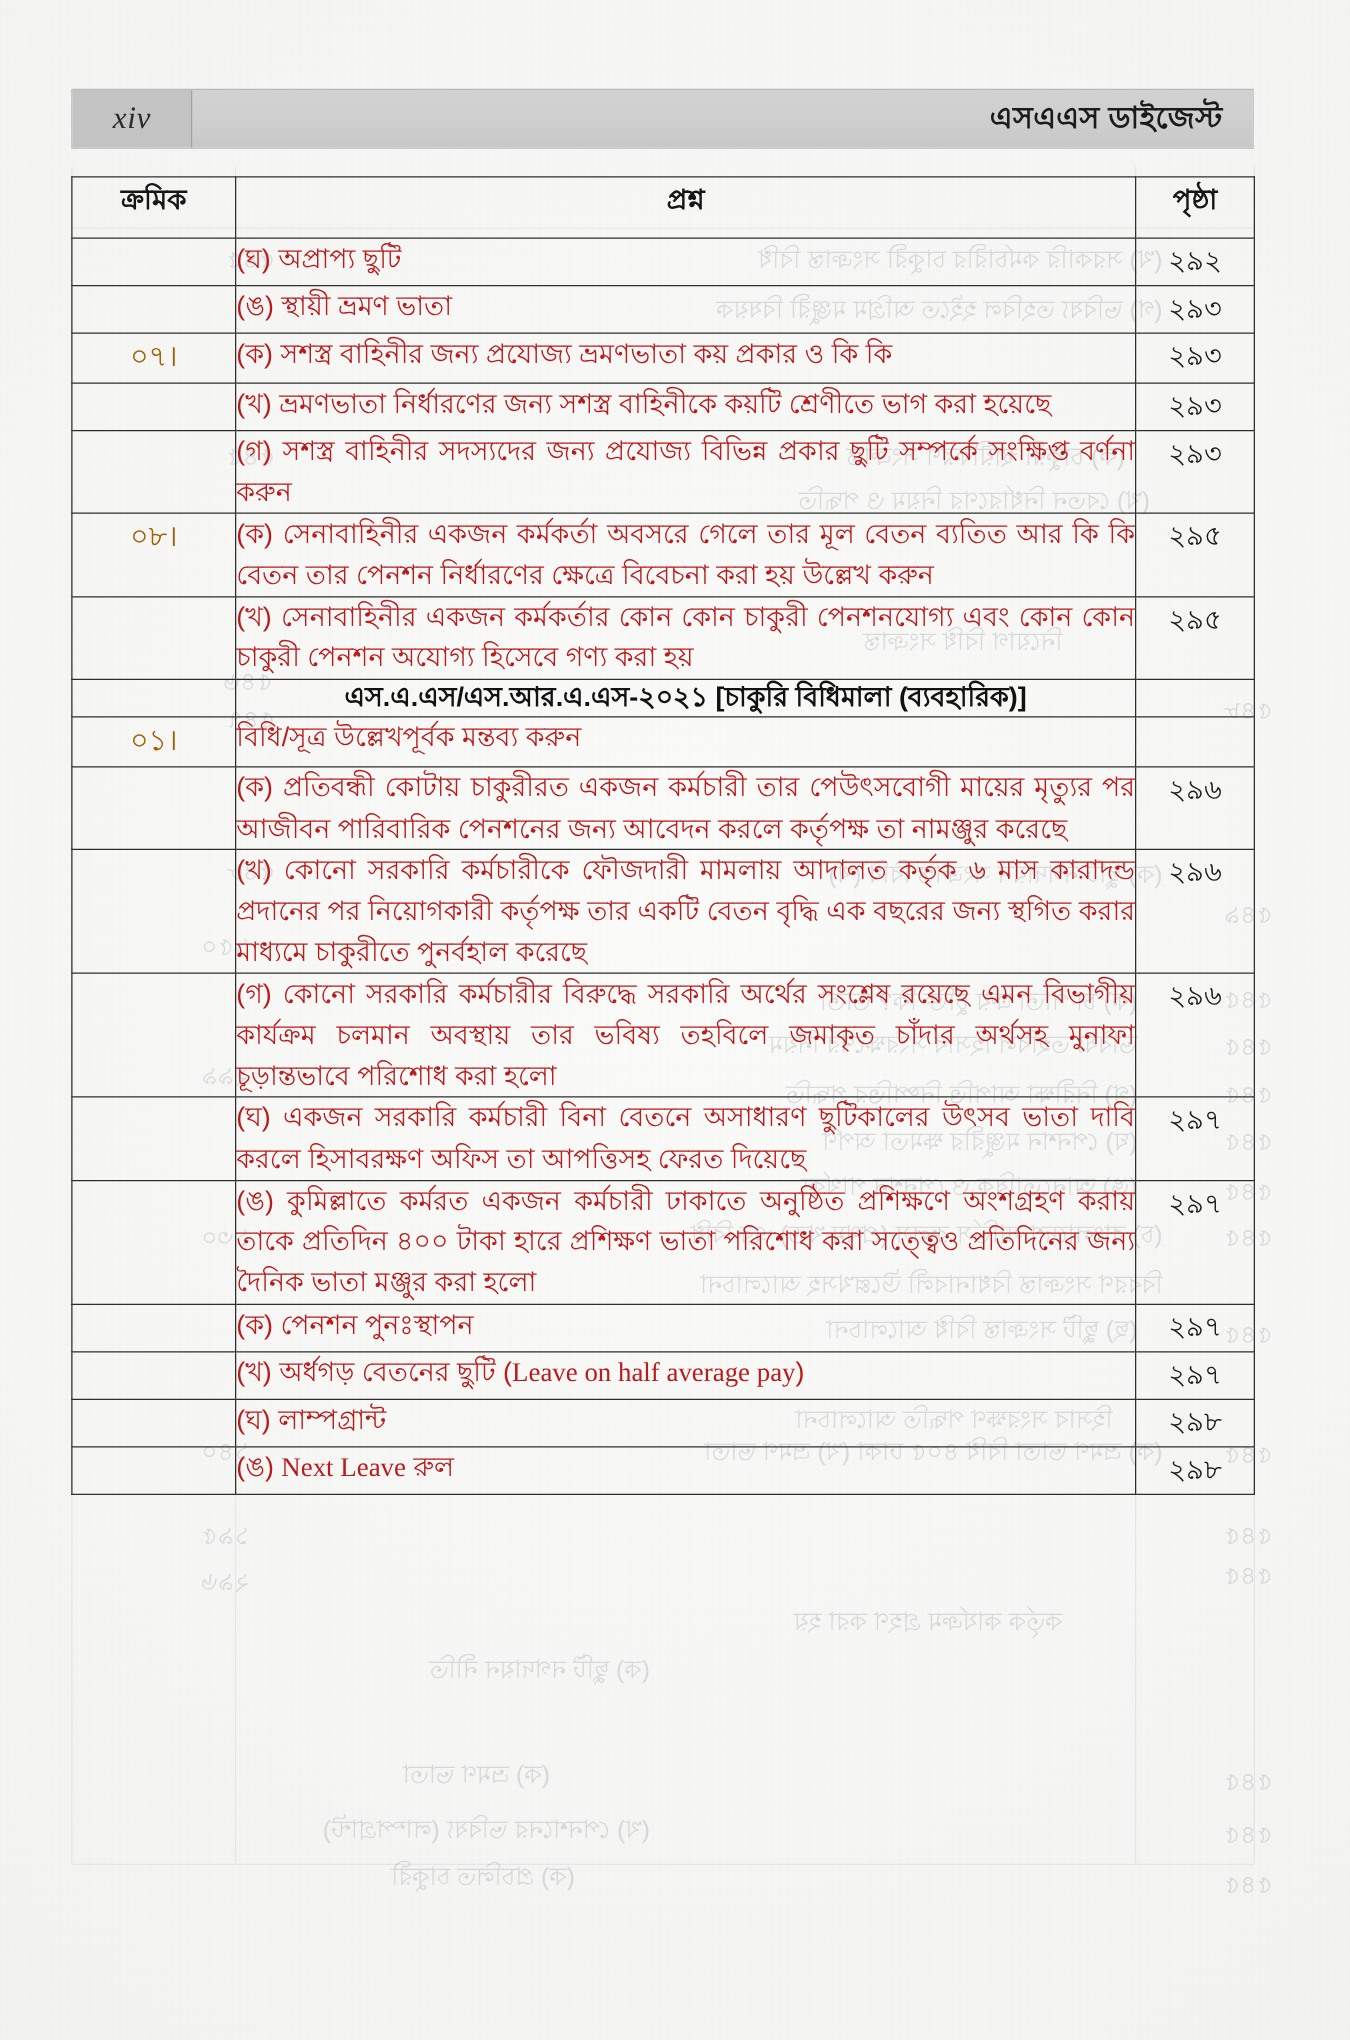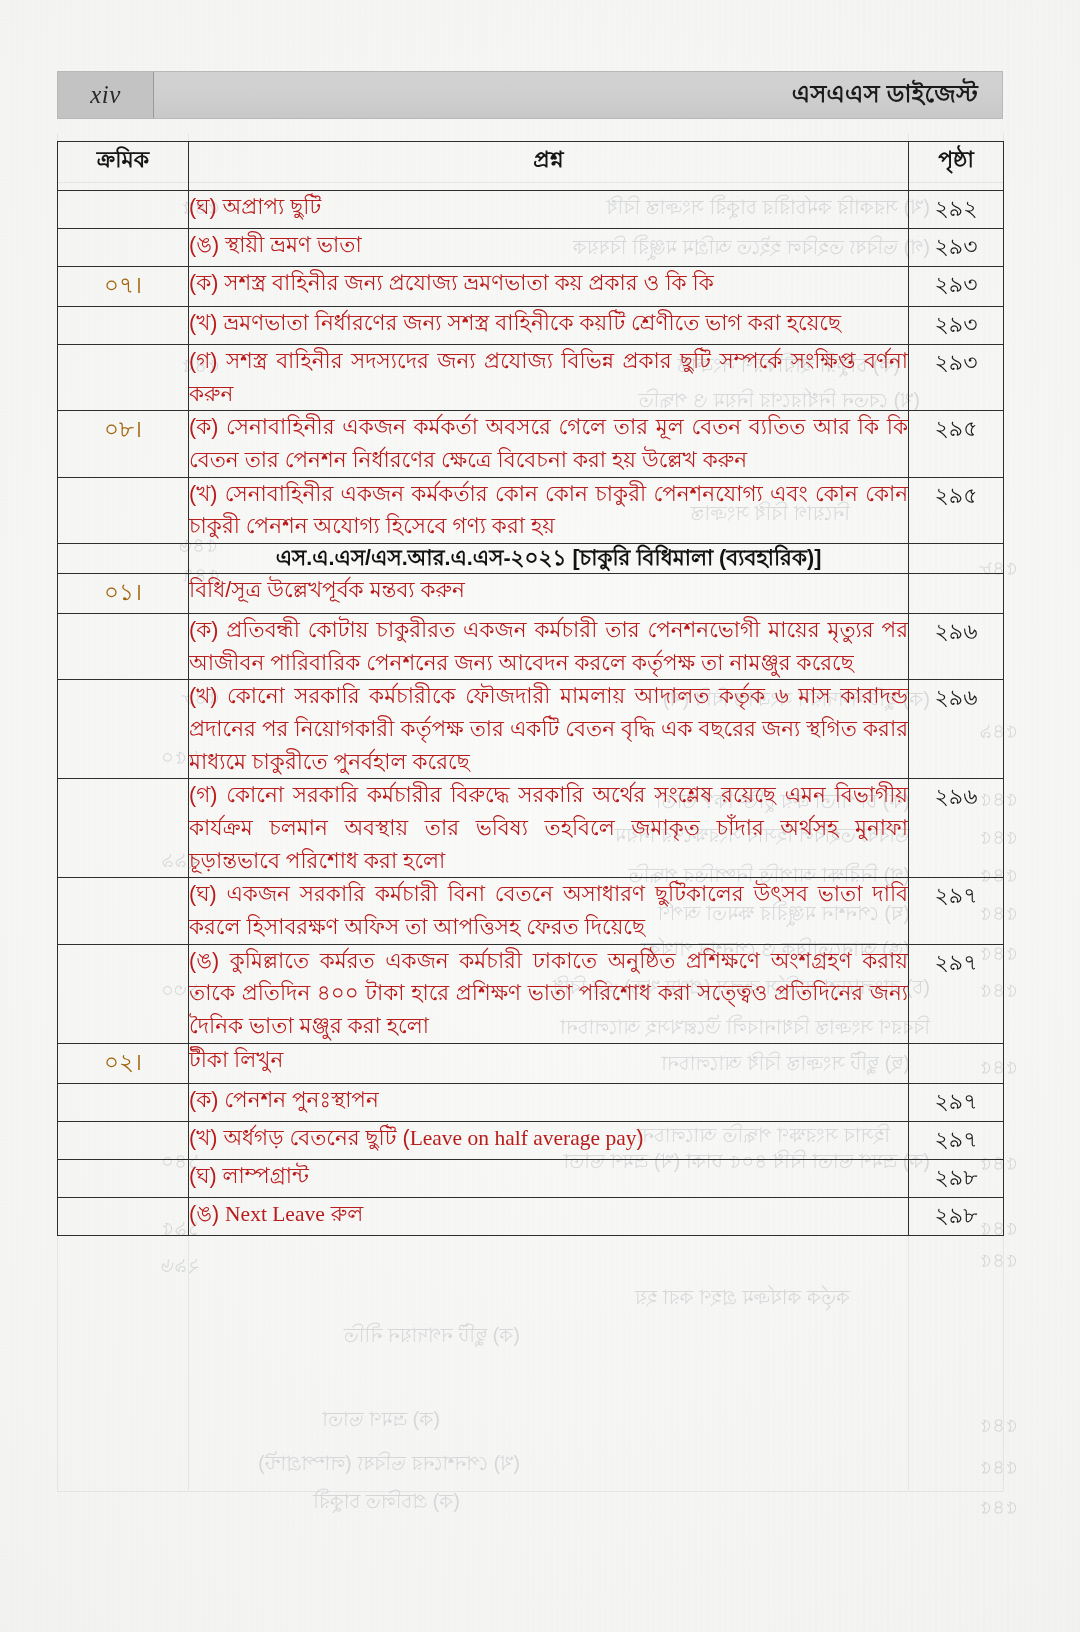--- a/index.html
+++ b/index.html
@@ -318,21 +318,21 @@
           <td class="section-banner">এস.এ.এস/এস.আর.এ.এস-২০২১ [চাকুরি বিধিমালা (ব্যবহারিক)]</td>
           <td class="cell-page"></td>
         </tr>
         <tr>
           <td class="cell-serial">০১।</td>
           <td class="cell-question nojust">বিধি/সূত্র উল্লেখপূর্বক মন্তব্য করুন</td>
           <td class="cell-page"></td>
         </tr>
         <tr>
           <td class="cell-serial"></td>
-          <td class="cell-question">(ক) প্রতিবন্ধী কোটায় চাকুরীরত একজন কর্মচারী তার পেনশনভোগী মায়ের মৃত্যুর পর আজীবন পারিবারিক পেনশনের জন্য আবেদন করলে কর্তৃপক্ষ তা নামঞ্জুর করেছে</td>
+          <td class="cell-question">(ক) প্রতিবন্ধী কোটায় চাকুরীরত একজন কর্মচারী তার পেউৎসবোগী মায়ের মৃত্যুর পর আজীবন পারিবারিক পেনশনের জন্য আবেদন করলে কর্তৃপক্ষ তা নামঞ্জুর করেছে</td>
           <td class="cell-page">২৯৬</td>
         </tr>
         <tr>
           <td class="cell-serial"></td>
           <td class="cell-question">(খ) কোনো সরকারি কর্মচারীকে ফৌজদারী মামলায় আদালত কর্তৃক ৬ মাস কারাদন্ড প্রদানের পর নিয়োগকারী কর্তৃপক্ষ তার একটি বেতন বৃদ্ধি এক বছরের জন্য স্থগিত করার মাধ্যমে চাকুরীতে পুনর্বহাল করেছে</td>
           <td class="cell-page">২৯৬</td>
         </tr>
         <tr>
           <td class="cell-serial"></td>
           <td class="cell-question">(গ) কোনো সরকারি কর্মচারীর বিরুদ্ধে সরকারি অর্থের সংশ্লেষ রয়েছে এমন বিভাগীয় কার্যক্রম চলমান অবস্থায় তার ভবিষ্য তহবিলে জমাকৃত চাঁদার অর্থসহ মুনাফা চূড়ান্তভাবে পরিশোধ করা হলো</td>
@@ -342,25 +342,20 @@
           <td class="cell-serial"></td>
           <td class="cell-question">(ঘ) একজন সরকারি কর্মচারী বিনা বেতনে অসাধারণ ছুটিকালের উৎসব ভাতা দাবি করলে হিসাবরক্ষণ অফিস তা আপত্তিসহ ফেরত দিয়েছে</td>
           <td class="cell-page">২৯৭</td>
         </tr>
         <tr>
           <td class="cell-serial"></td>
           <td class="cell-question">(ঙ) কুমিল্লাতে কর্মরত একজন কর্মচারী ঢাকাতে অনুষ্ঠিত প্রশিক্ষণে অংশগ্রহণ করায় তাকে প্রতিদিন ৪০০ টাকা হারে প্রশিক্ষণ ভাতা পরিশোধ করা সত্ত্বেও প্রতিদিনের জন্য দৈনিক ভাতা মঞ্জুর করা হলো</td>
           <td class="cell-page">২৯৭</td>
         </tr>
         <tr>
-          <td class="cell-serial">০২।</td>
-          <td class="cell-question nojust">টীকা লিখুন</td>
-          <td class="cell-page"></td>
-        </tr>
-        <tr>
           <td class="cell-serial"></td>
           <td class="cell-question nojust">(ক) পেনশন পুনঃস্থাপন</td>
           <td class="cell-page">২৯৭</td>
         </tr>
         <tr>
           <td class="cell-serial"></td>
           <td class="cell-question nojust">(খ) অর্ধগড় বেতনের ছুটি (<span class="latin">Leave on half average pay</span>)</td>
           <td class="cell-page">২৯৭</td>
         </tr>
         <tr>

